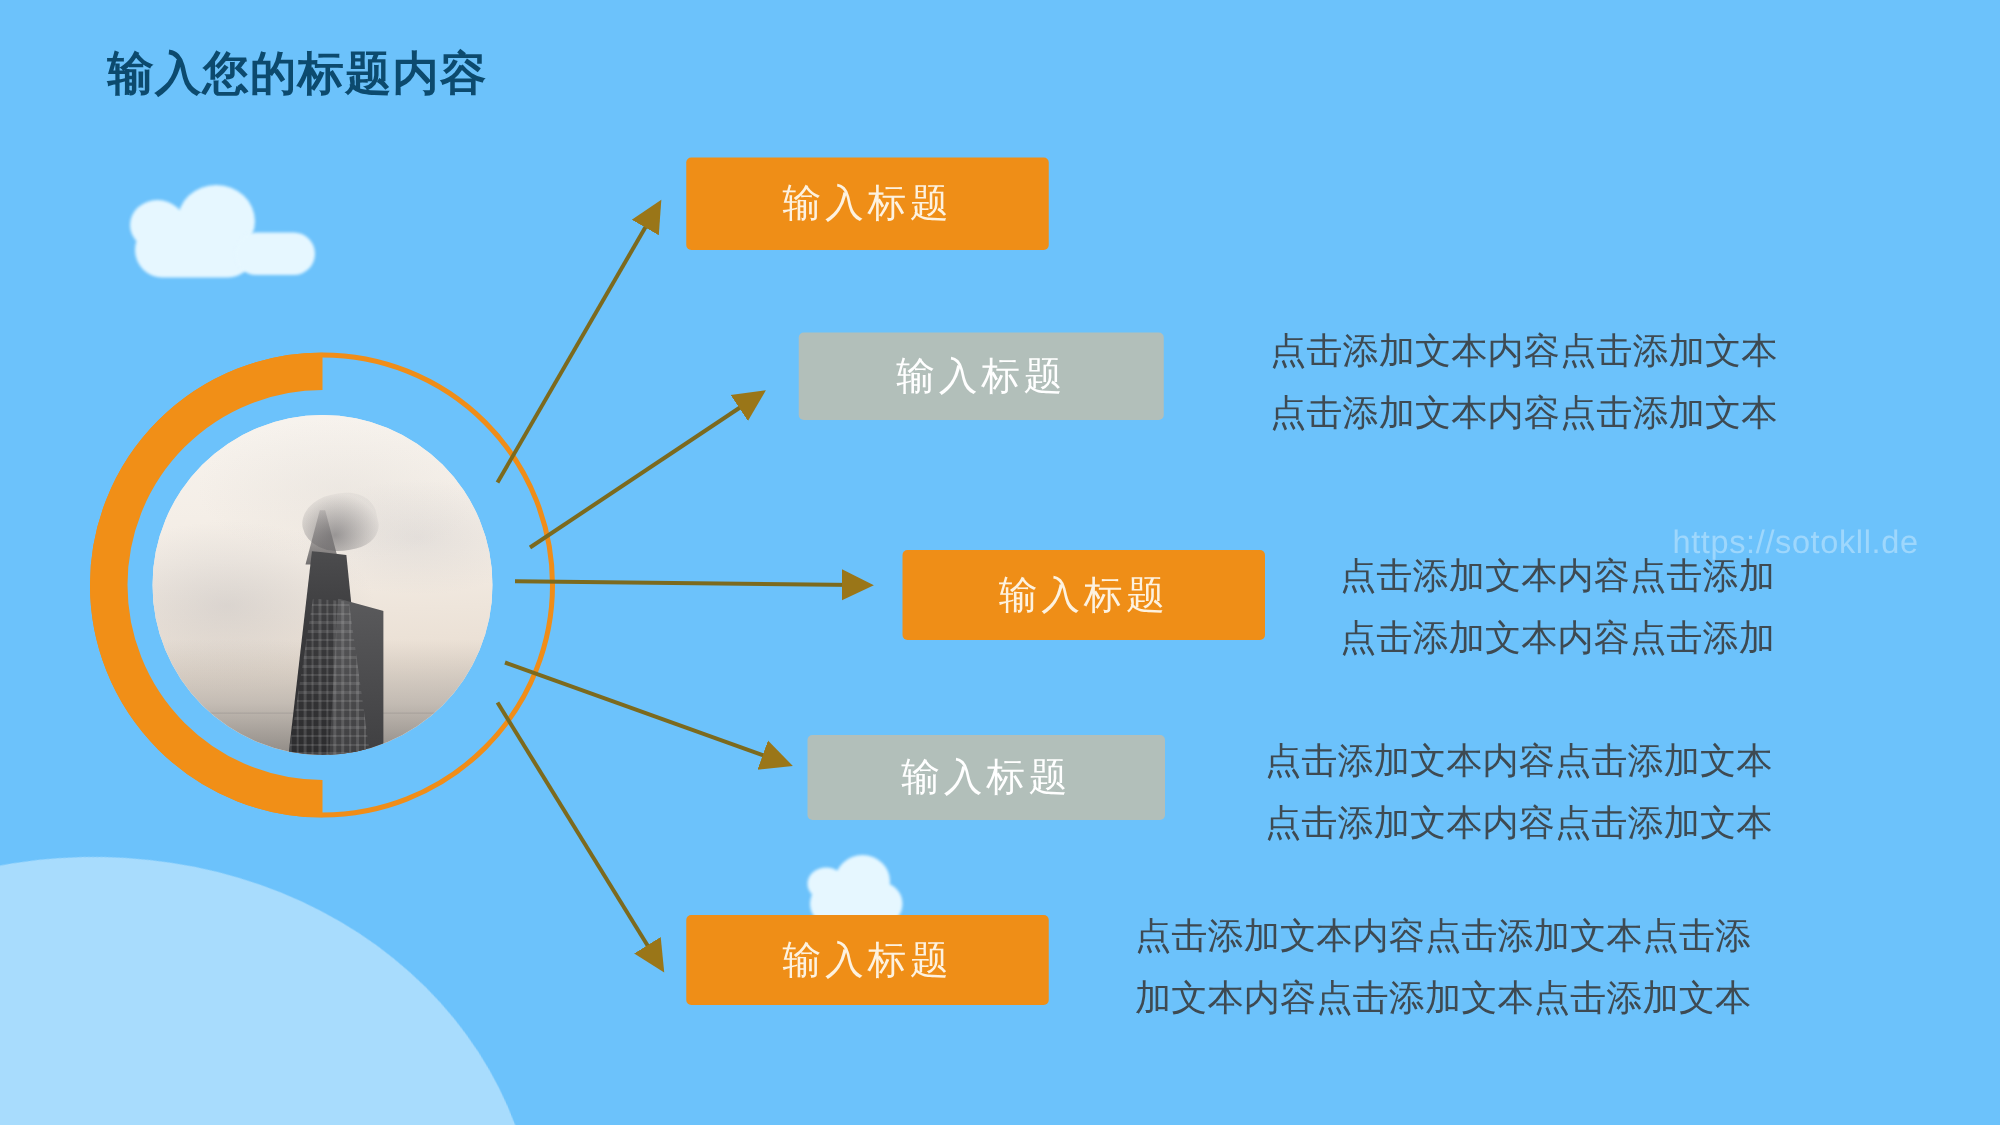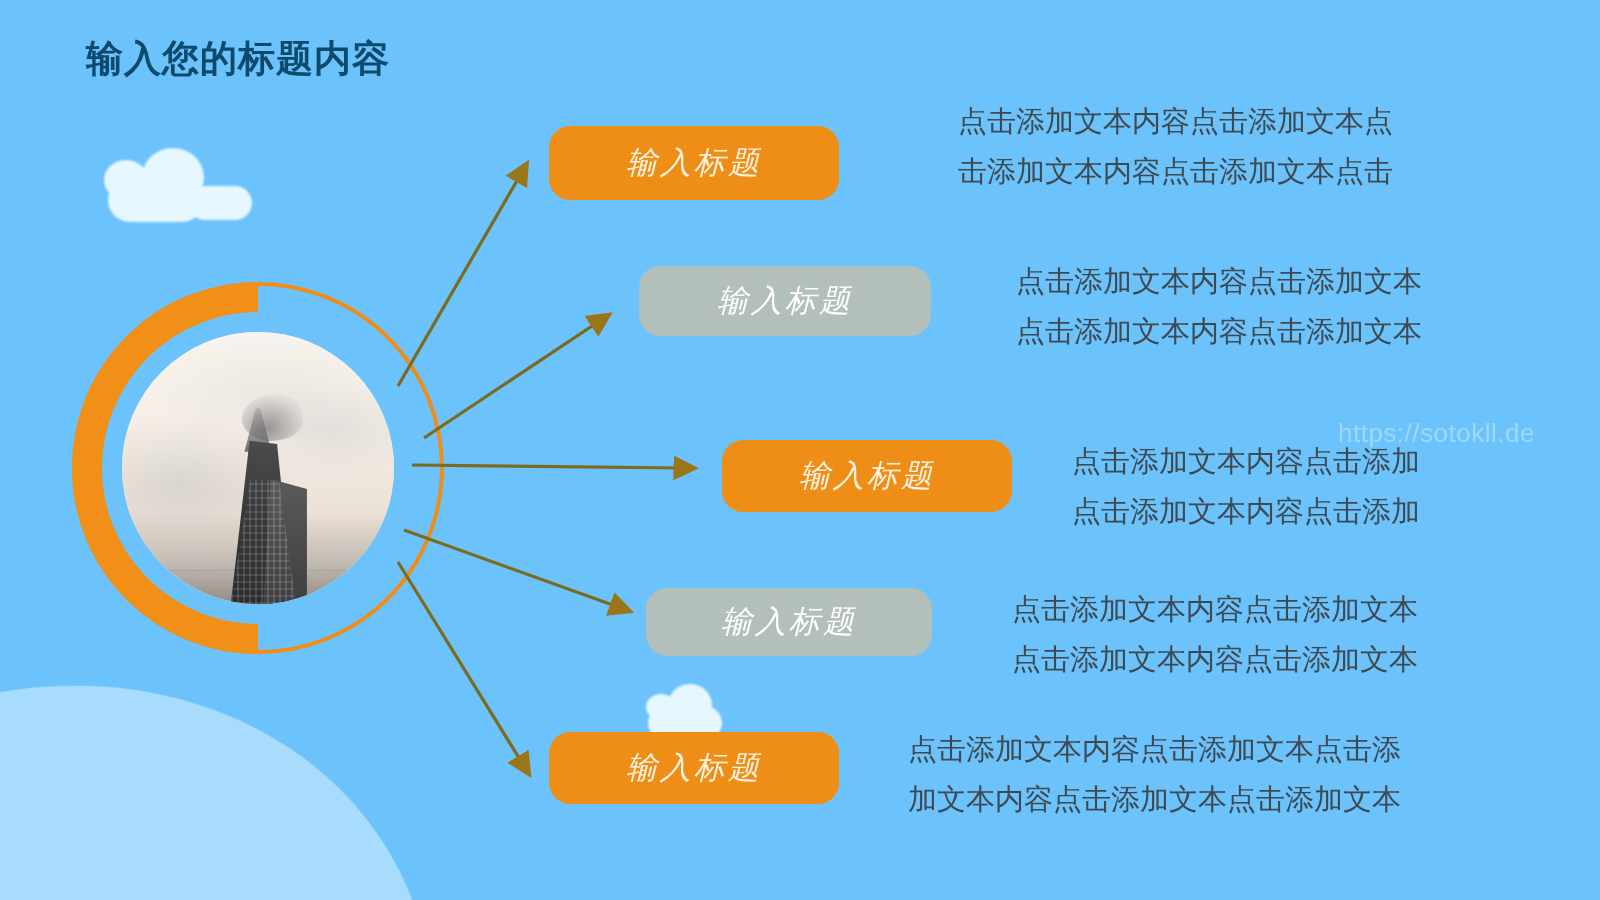--- a/index.html
+++ b/index.html
@@ -203,25 +203,24 @@
     width: 1600px; height: 900px;
     pointer-events: none;
   }
 
   
   .chip {
     position: absolute;
     display: flex;
     align-items: center;
     justify-content: center;
-    border-radius: 21px;
+    border-radius: 4px;
     box-sizing: border-box;
     font-size: 31px;
     letter-spacing: 3px;
-    font-style: italic;
   }
   .chip.orange {
     background: #ef8e17;
     color: #fdf2e0;
   }
   .chip.gray {
     background: #b2bfba;
     color: #ffffff;
   }
 
@@ -302,24 +301,20 @@
   </svg>
 
   <div class="chip orange chip-1">输入标题</div>
   <div class="chip gray   chip-2">输入标题</div>
   <div class="chip orange chip-3">输入标题</div>
   <div class="chip gray   chip-4">输入标题</div>
   <div class="chip orange chip-5">输入标题</div>
 
   <div class="watermark">https://sotokll.de</div>
 
-  <div class="para para-1">
-    <span class="ln">点击添加文本内容点击添加文本点</span>
-    <span class="ln">击添加文本内容点击添加文本点击</span>
-  </div>
   <div class="para para-2">
     <span class="ln">点击添加文本内容点击添加文本</span>
     <span class="ln">点击添加文本内容点击添加文本</span>
   </div>
   <div class="para para-3">
     <span class="ln">点击添加文本内容点击添加</span>
     <span class="ln">点击添加文本内容点击添加</span>
   </div>
   <div class="para para-4">
     <span class="ln">点击添加文本内容点击添加文本</span>

